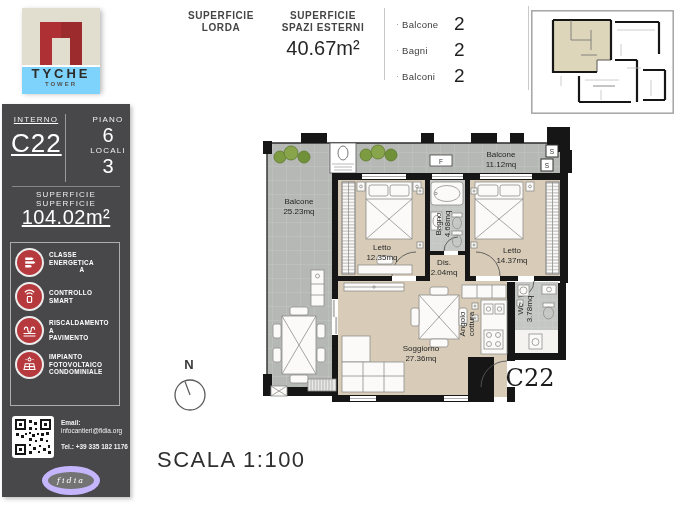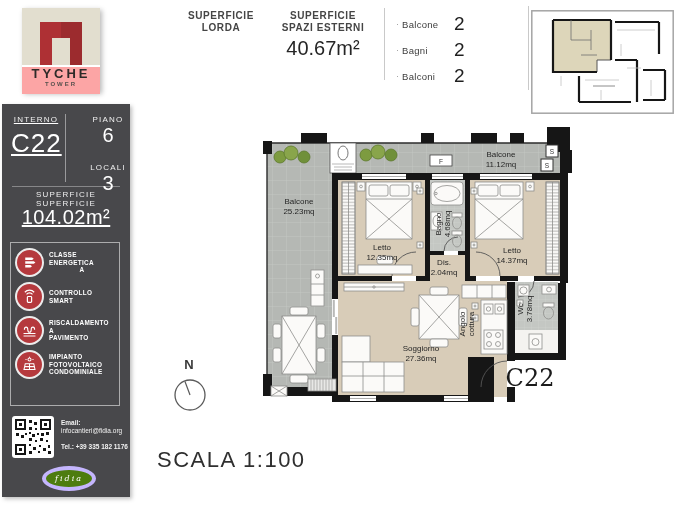--- a/index.html
+++ b/index.html
@@ -3,21 +3,21 @@
 <meta charset="utf-8">
 <style>
   html,body{margin:0;padding:0;background:#fff;}
   #page{position:relative;width:680px;height:510px;background:#ffffff;overflow:hidden;
         font-family:"Liberation Sans",sans-serif;}
 
   
   .logo-block{position:absolute;left:22px;top:8px;width:78px;height:84px;
               box-shadow:2px 2px 5px rgba(0,0,0,.28);}
   .logo-top{width:78px;height:57px;background:#e2decf;display:flex;align-items:flex-end;justify-content:center;}
-  .logo-bottom{width:78px;height:27px;background:#fca5a5;text-align:center;}
+  .logo-bottom{width:78px;height:27px;background:#7dd3fc;text-align:center;}
   .logo-name{font-size:13px;font-weight:700;letter-spacing:3px;color:#2e2a28;line-height:13px;margin-top:2px;}
   .logo-sub{font-size:6px;font-weight:700;letter-spacing:2px;color:#55504c;line-height:8px;}
 
   
   .sidebar{position:absolute;left:2px;top:104px;width:128px;height:393px;background:#48484b;
            color:#fff;box-shadow:2px 2px 4px rgba(0,0,0,.25);}
   .sb-small{font-size:8px;letter-spacing:1.2px;color:#f0f0f0;}
   .id-left{position:absolute;left:9px;top:11px;width:50px;text-align:center;text-decoration:underline;}
   .id-left .val{font-size:26px;font-weight:400;margin-top:4px;letter-spacing:1px;}
   .id-right{position:absolute;left:83px;top:11px;width:46px;text-align:center;}
@@ -30,22 +30,22 @@
                 border:1px solid rgba(255,255,255,.55);box-sizing:border-box;padding:5px 4px 0 4px;}
   .feature{display:flex;align-items:center;margin-bottom:5px;}
   .f-icon{flex:0 0 29px;width:29px;height:29px;border-radius:50%;background:#b5393d;
           border:2px solid #ececec;box-sizing:border-box;display:flex;align-items:center;justify-content:center;margin-right:5px;}
   .f-label{font-size:6.4px;font-weight:700;letter-spacing:.3px;line-height:7.5px;color:#fff;}
   .feat-strong{text-align:center;font-weight:700;}
   .contact{position:absolute;left:10px;top:312px;display:flex;}
   .qr{width:42px;height:42px;background:#fff;border-radius:3px;}
   .contact-text{margin-left:7px;font-size:6.5px;line-height:8px;color:#f2f2f2;padding-top:3px;font-weight:700;}
   .contact-text .mail{font-weight:400;}
-  .fidia{position:absolute;left:40px;top:362px;width:46px;height:17px;background:#4d7c0f;
-         border:4px solid #c4b5fd;border-radius:50%;display:flex;align-items:center;justify-content:center;text-align:right;}
+  .fidia{position:absolute;left:40px;top:362px;width:46px;height:17px;background:#737373;
+         border:6px solid #c4b5fd;border-radius:50%;display:flex;align-items:center;justify-content:center;text-align:right;}
   .fidia span{color:#fff;font-size:8px;font-style:italic;letter-spacing:2px;font-family:"DejaVu Serif",serif;}
 
   
   .hcol{position:absolute;top:10px;text-align:center;color:#3c3c3c;}
   .hcol .lab{font-size:10px;letter-spacing:.6px;line-height:12px;font-weight:600;color:#454545;}
   .hcol .val{font-size:20px;color:#262626;margin-top:3px;font-weight:500;}
   .hline{position:absolute;width:1px;background:#c9c9c9;}
   .stats{position:absolute;left:396px;top:11px;width:126px;}
   .stat-row{display:flex;align-items:center;height:26px;}
   .stat-bullet{color:#999;font-size:9px;margin-right:3px;}
@@ -85,21 +85,21 @@
 
   <div class="sidebar">
     <div class="id-left">
       <div class="sb-small">INTERNO</div>
       <div class="val">C22</div>
     </div>
     <div class="vdiv"></div>
     <div class="id-right">
       <div class="sb-small">PIANO</div>
       <div class="val">6</div>
-      <div class="sb-small" style="margin-top:17px">LOCALI</div>
+      <div class="sb-small" style="margin-top:0">LOCALI</div>
       <div class="val">3</div>
     </div>
     <div class="hdiv"></div>
     <div class="sup-block">
       <div class="sb-small">SUPERFICIE</div>
       <div class="sb-small">SUPERFICIE</div>
       <div class="val">104.02m²</div>
     </div>
 
     <div class="features-box">

